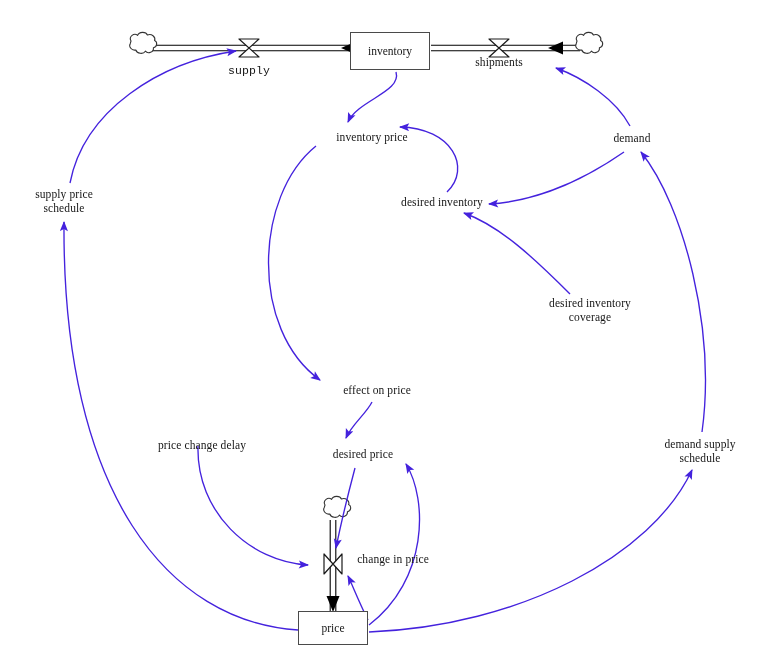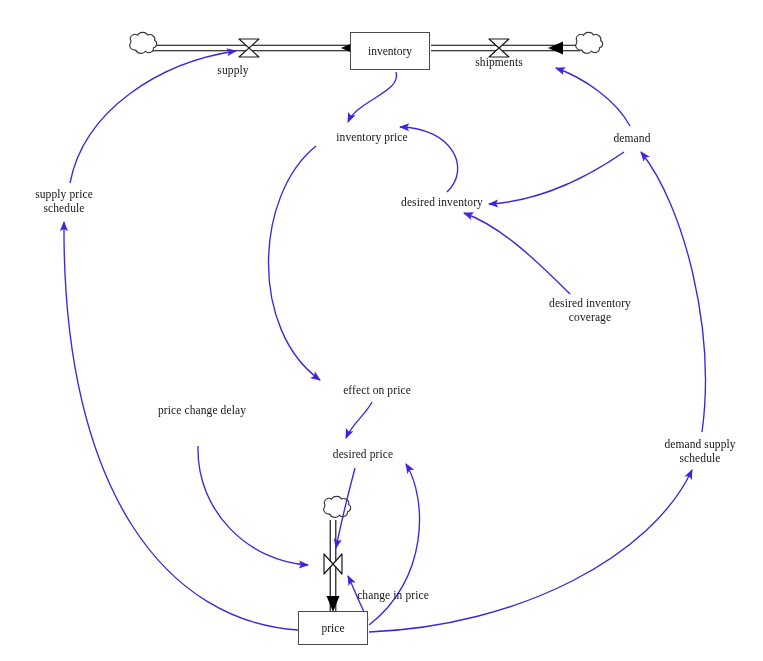--- a/index.html
+++ b/index.html
@@ -157,40 +157,40 @@
   </svg>
 
   <div class="stock-box" style="left:390px; top:51px; width:80px; height:38px;">
     <span class="stock-label">inventory</span>
   </div>
 
   <div class="stock-box" style="left:333px; top:628px; width:70px; height:34px;">
     <span class="stock-label">price</span>
   </div>
 
-  <div class="var-label" style="left:233px; top:71px;">supply</div>
+  <div class="var-label" style="left:249px; top:71px;font-family:Liberation Mono, monospace;">supply</div>
 
   <div class="var-label" style="left:499px; top:63px;">shipments</div>
 
-  <div class="var-label" style="left:393px; top:596px;">change in price</div>
+  <div class="var-label" style="left:393px; top:560px;">change in price</div>
 
   <div class="var-label" style="left:372px; top:138px;">inventory price</div>
 
   <div class="var-label" style="left:632px; top:139px;">demand</div>
 
   <div class="var-label" style="left:442px; top:203px;">desired inventory</div>
 
   <div class="var-label" style="left:64px; top:202px;">supply price
 schedule</div>
 
   <div class="var-label" style="left:590px; top:311px;">desired inventory
 coverage</div>
 
   <div class="var-label" style="left:377px; top:391px;">effect on price</div>
 
-  <div class="var-label" style="left:202px; top:411px;text-align:right;">price change delay</div>
+  <div class="var-label" style="left:202px; top:446px;text-align:right;">price change delay</div>
 
   <div class="var-label" style="left:363px; top:455px;">desired price</div>
 
   <div class="var-label" style="left:700px; top:452px;">demand supply
 schedule</div>
 
 </div>
 
 </body></html>

